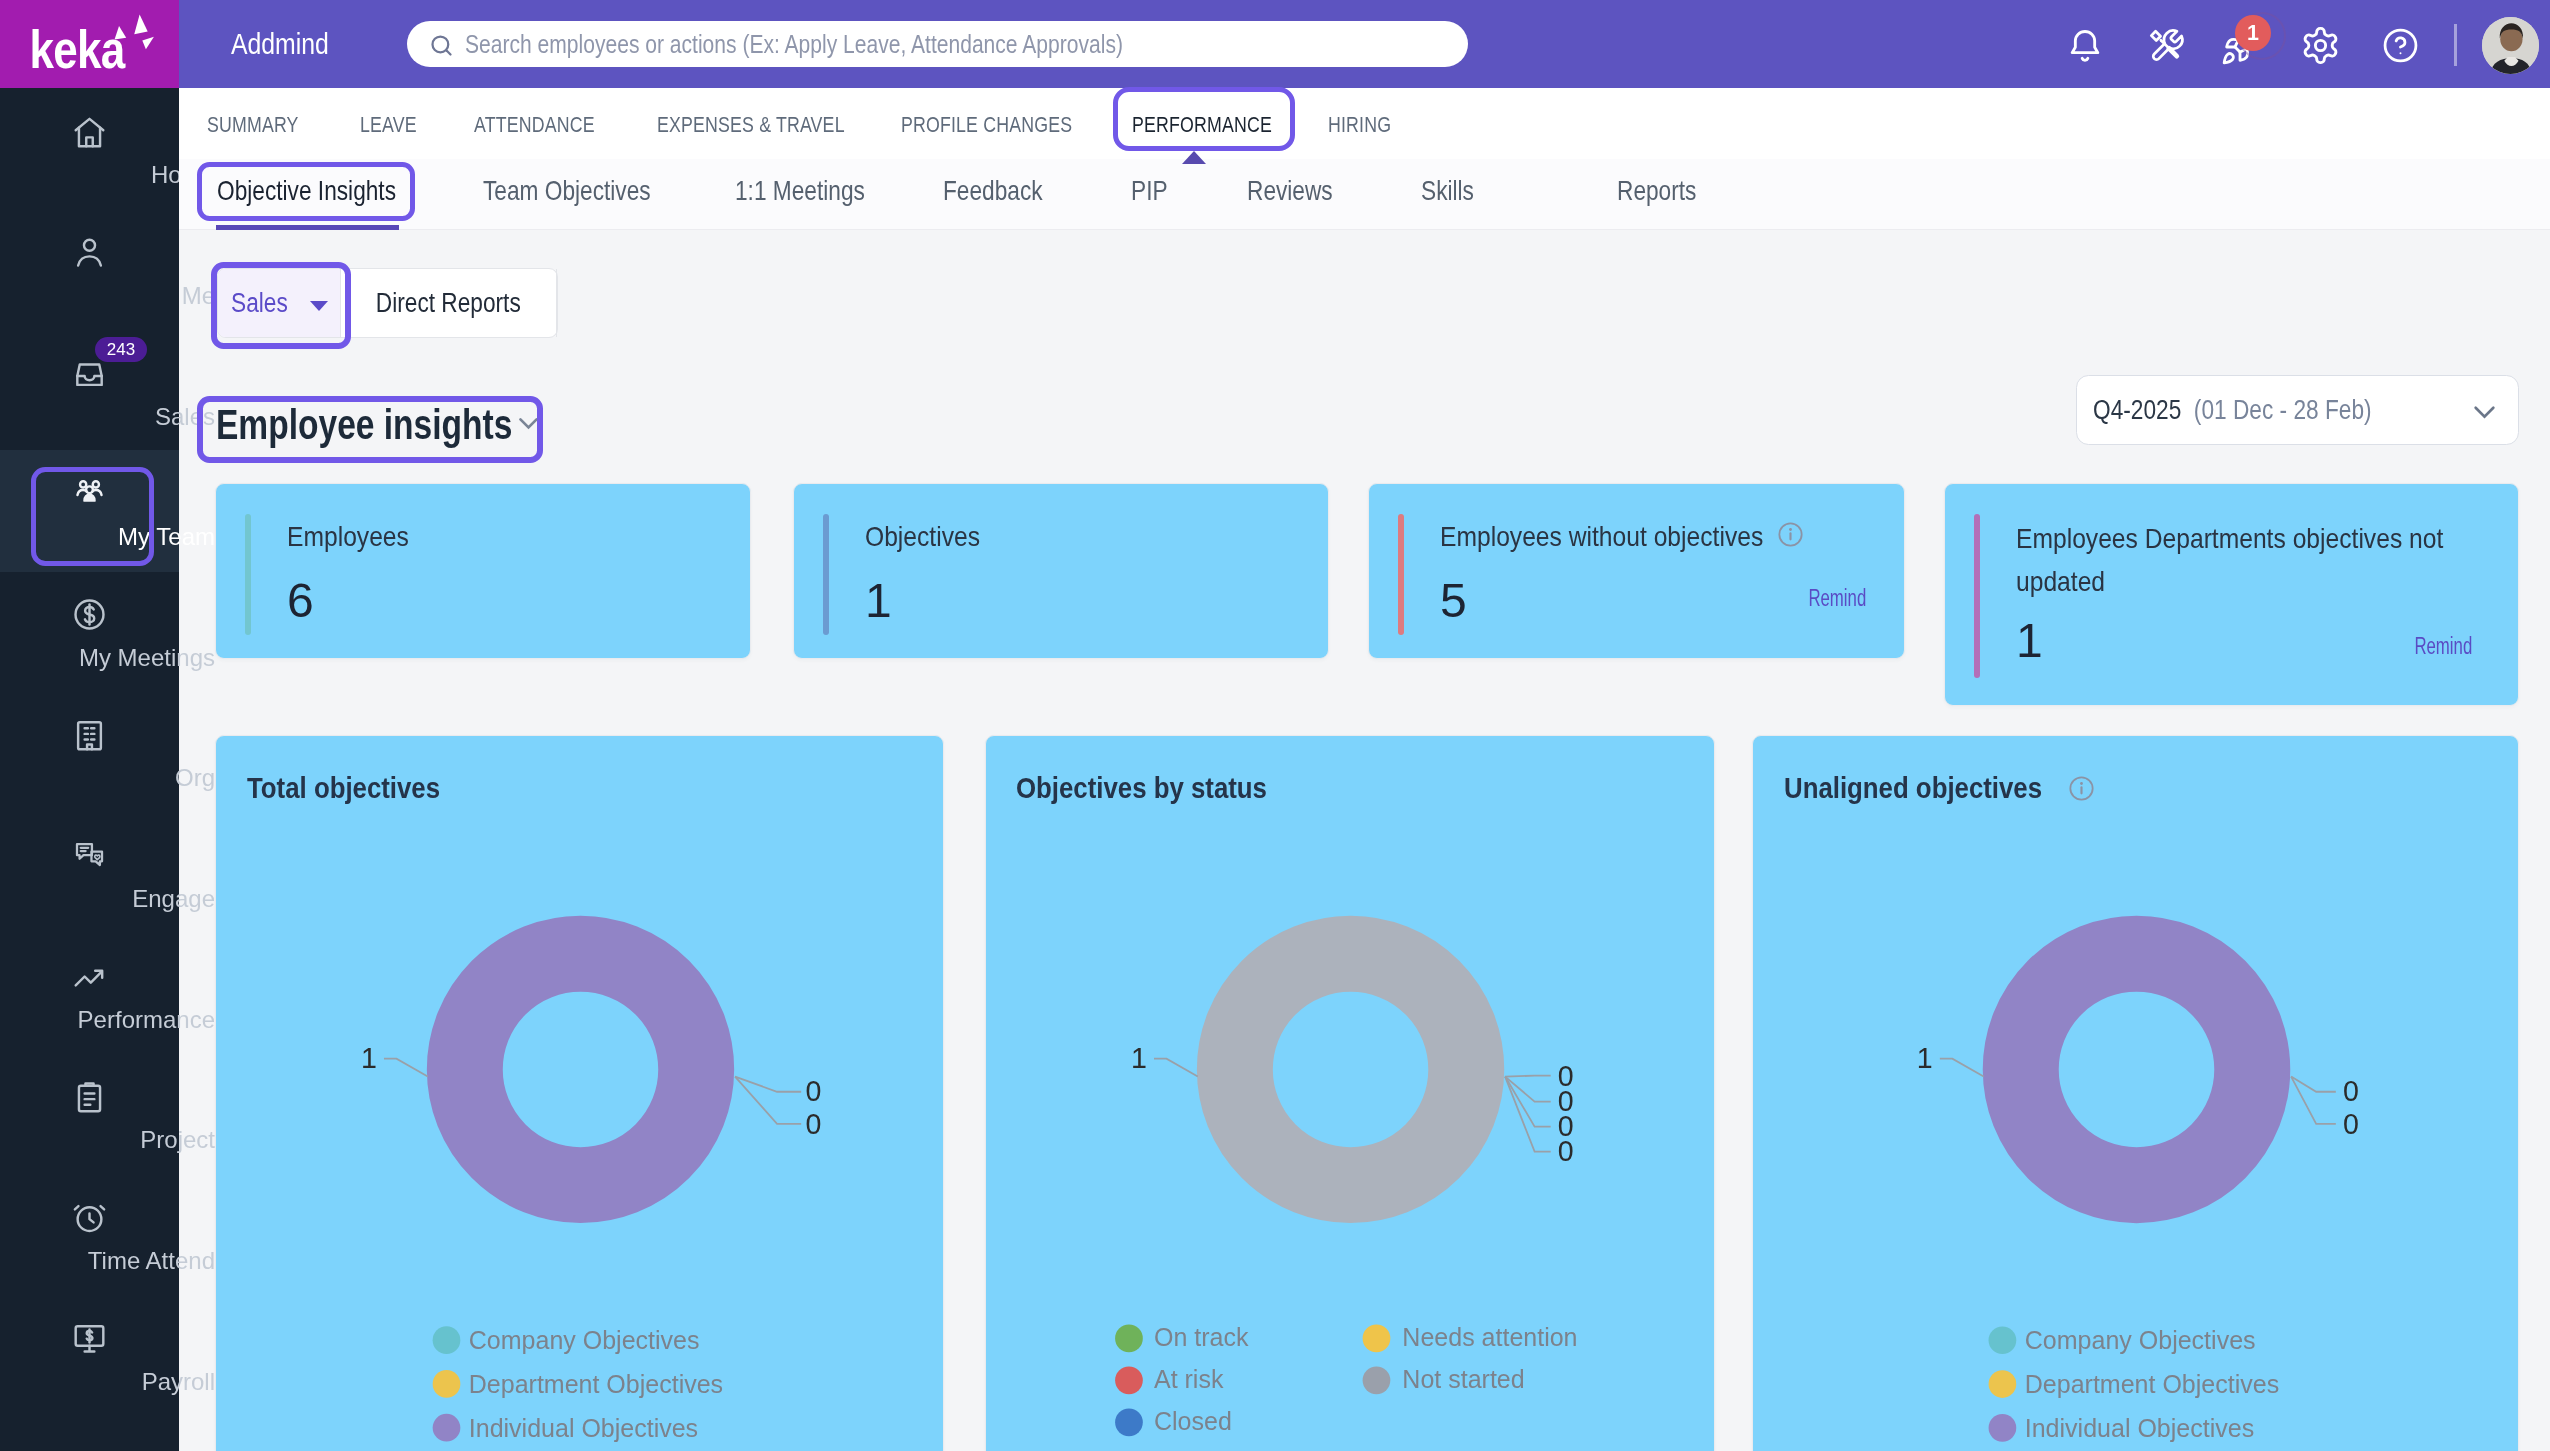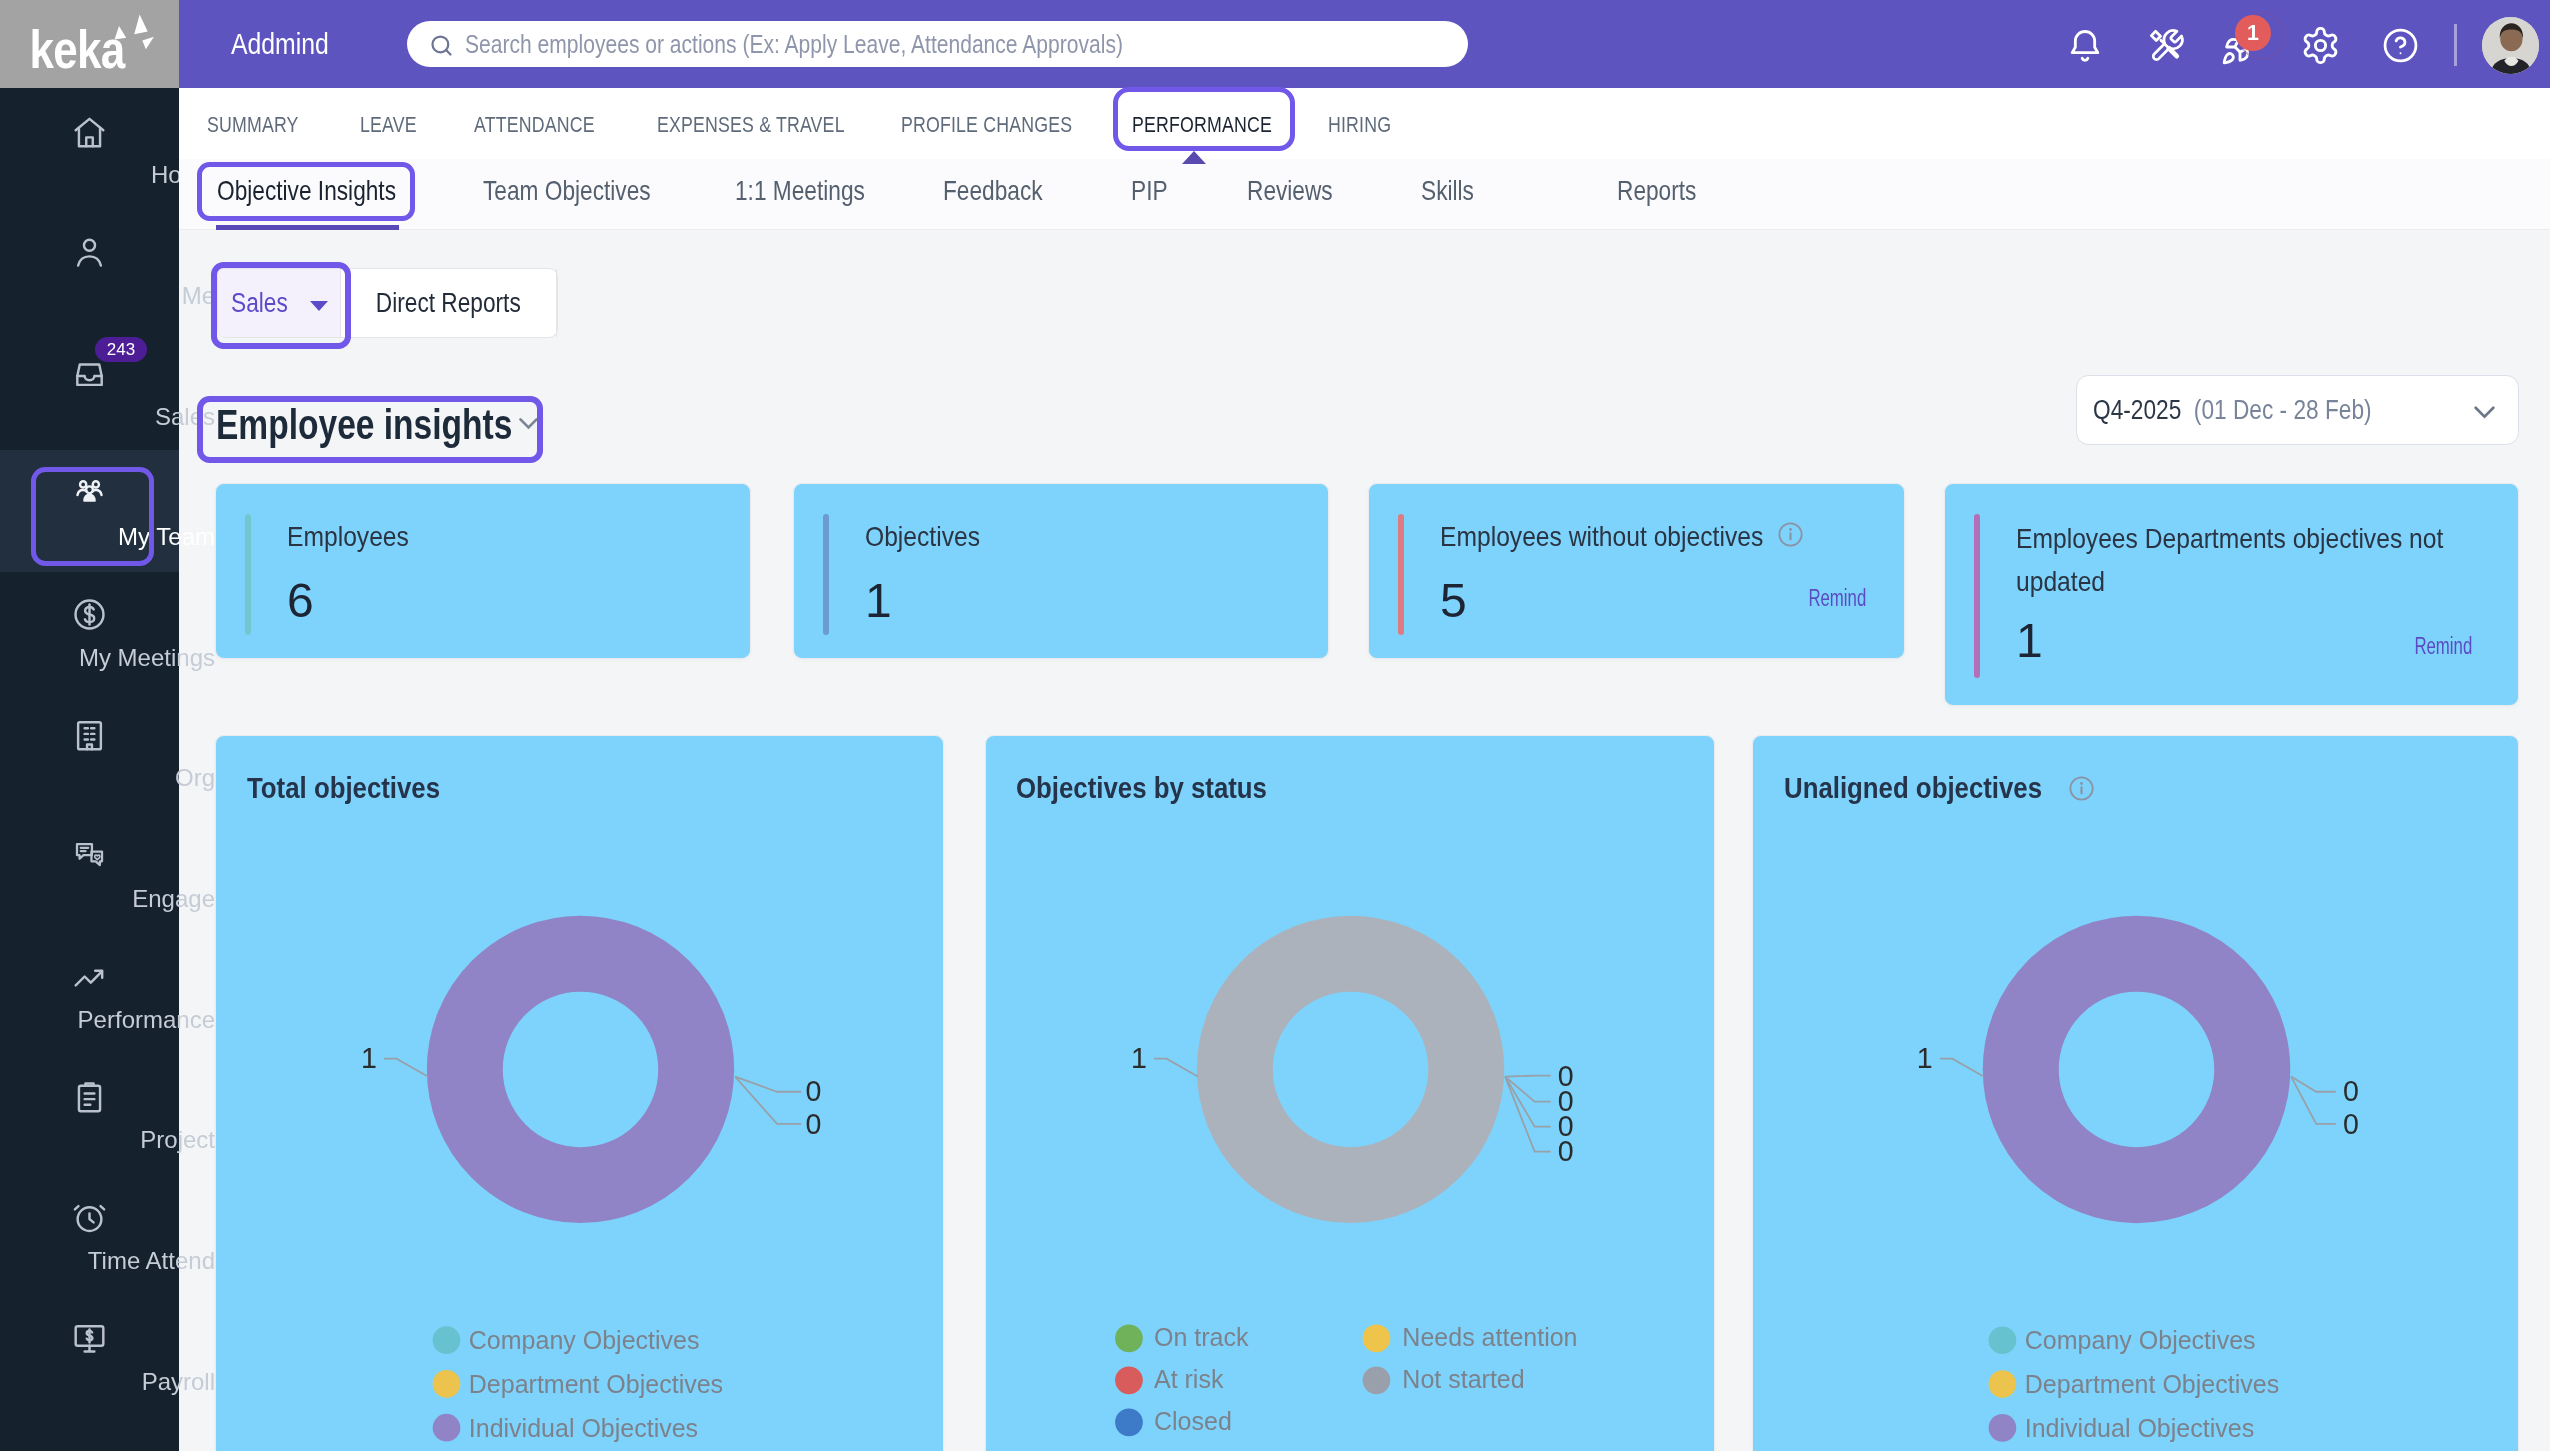--- a/index.html
+++ b/index.html
@@ -2,21 +2,21 @@
 <html style="font-size:14.3px"><head>
 <meta charset="utf-8">
 <style>
 * { margin:0; padding:0; box-sizing:border-box; }
 html,body { width:2550px; height:1451px; overflow:hidden; }
 body { font-family:"Liberation Sans", sans-serif; background:#f4f5f7; position:relative; }
 .abs { position:absolute; }
 
 
 .topbar { position:absolute; left:0; top:0; width:2550px; height:88px; background:#5d54c0; }
-.logoblk { position:absolute; left:0; top:0; width:179px; height:88px; background:#a3a3a3; }
+.logoblk { position:absolute; left:0; top:0; width:179px; height:88px; background:#a21caf; }
 .brand { position:absolute; left:231px; top:29.5px; font-size:29px; color:#ffffff; line-height:29px; transform:scaleX(0.855); transform-origin:left top; }
 .search { position:absolute; left:407px; top:21.4px; width:1061px; height:46px; background:#fff; border-radius:24px; }
 .searchtxt { position:absolute; left:58px; top:9.8px; font-size:26px; color:#8f96ab; line-height:26px; transform:scaleX(0.81); transform-origin:left top; white-space:nowrap; }
 .hdrdiv { position:absolute; left:2454px; top:24px; width:2.7px; height:42px; background:rgba(255,255,255,0.45); }
 .avatar { position:absolute; left:2482px; top:17px; width:57px; height:57px; border-radius:50%; overflow:hidden; background:#d9d9d7; }
 
 
 .side { position:absolute; left:0; top:88px; width:179px; height:1364px; background:#16212e; }
 .sactive { position:absolute; left:0; top:450px; width:179px; height:122px; background:#212f3e; }
 .sitem { position:absolute; width:215px; text-align:right; color:#c5ccd6; font-size:24px; line-height:19.7px; }

